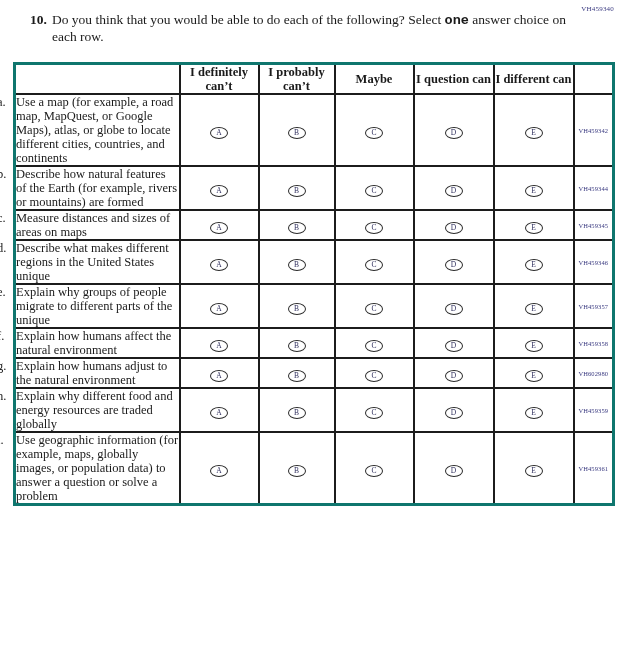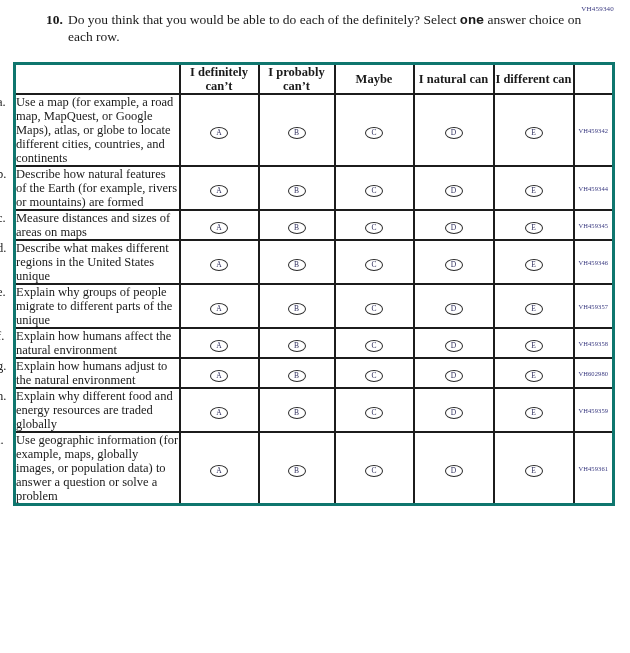--- a/index.html
+++ b/index.html
@@ -22,21 +22,21 @@
     position: absolute;
     top: 5px;
     right: 16px;
     font-size: 7px;
     letter-spacing: 0.2px;
     color: #3a3a80;
   }
   .question {
     position: absolute;
     top: 12px;
-    left: 46px;
+    left: 30px;
     width: 548px;
     font-size: 13.5px;
     line-height: 16px;
   }
   .question .qnum {
     font-weight: bold;
     display: inline-block;
     width: 22px;
   }
   .question .qtext {
@@ -112,40 +112,40 @@
 </style>
 </head>
 <body>
 
 <div class="page">
 
   <div class="top-code">VH459340</div>
 
   <div class="question">
     <span class="qnum">10.</span>
-    <span class="qtext"><span>Do you think that you would be able to do each of the definitely? Select </span><span class="qbold">one</span><span> answer choice on each row.</span></span>
+    <span class="qtext"><span>Do you think that you would be able to do each of the following? Select </span><span class="qbold">one</span><span> answer choice on each row.</span></span>
   </div>
 
   <table class="grid">
     <colgroup>
       <col style="width:165px">
         <col style="width:79px">
         <col style="width:76px">
         <col style="width:79px">
         <col style="width:80px">
         <col style="width:80px">
         <col style="width:40px">
     </colgroup>
     <thead>
       <tr>
         <th class="stem-head"></th>
         <th class="colhead">I definitely can’t</th>
         <th class="colhead">I probably can’t</th>
         <th class="colhead">Maybe</th>
-        <th class="colhead">I natural can</th>
+        <th class="colhead">I question can</th>
         <th class="colhead">I different can</th>
         <th class="code-head"></th>
       </tr>
     </thead>
     <tbody>
       <tr>
         <td class="stem"><span class="rowlabel">a.</span><span>Use a map (for example, a road map, MapQuest, or Google Maps), atlas, or globe to locate different cities, countries, and continents</span></td>
         <td class="opt"><span class="bubble">A</span></td>
         <td class="opt"><span class="bubble">B</span></td>
         <td class="opt"><span class="bubble">C</span></td>

